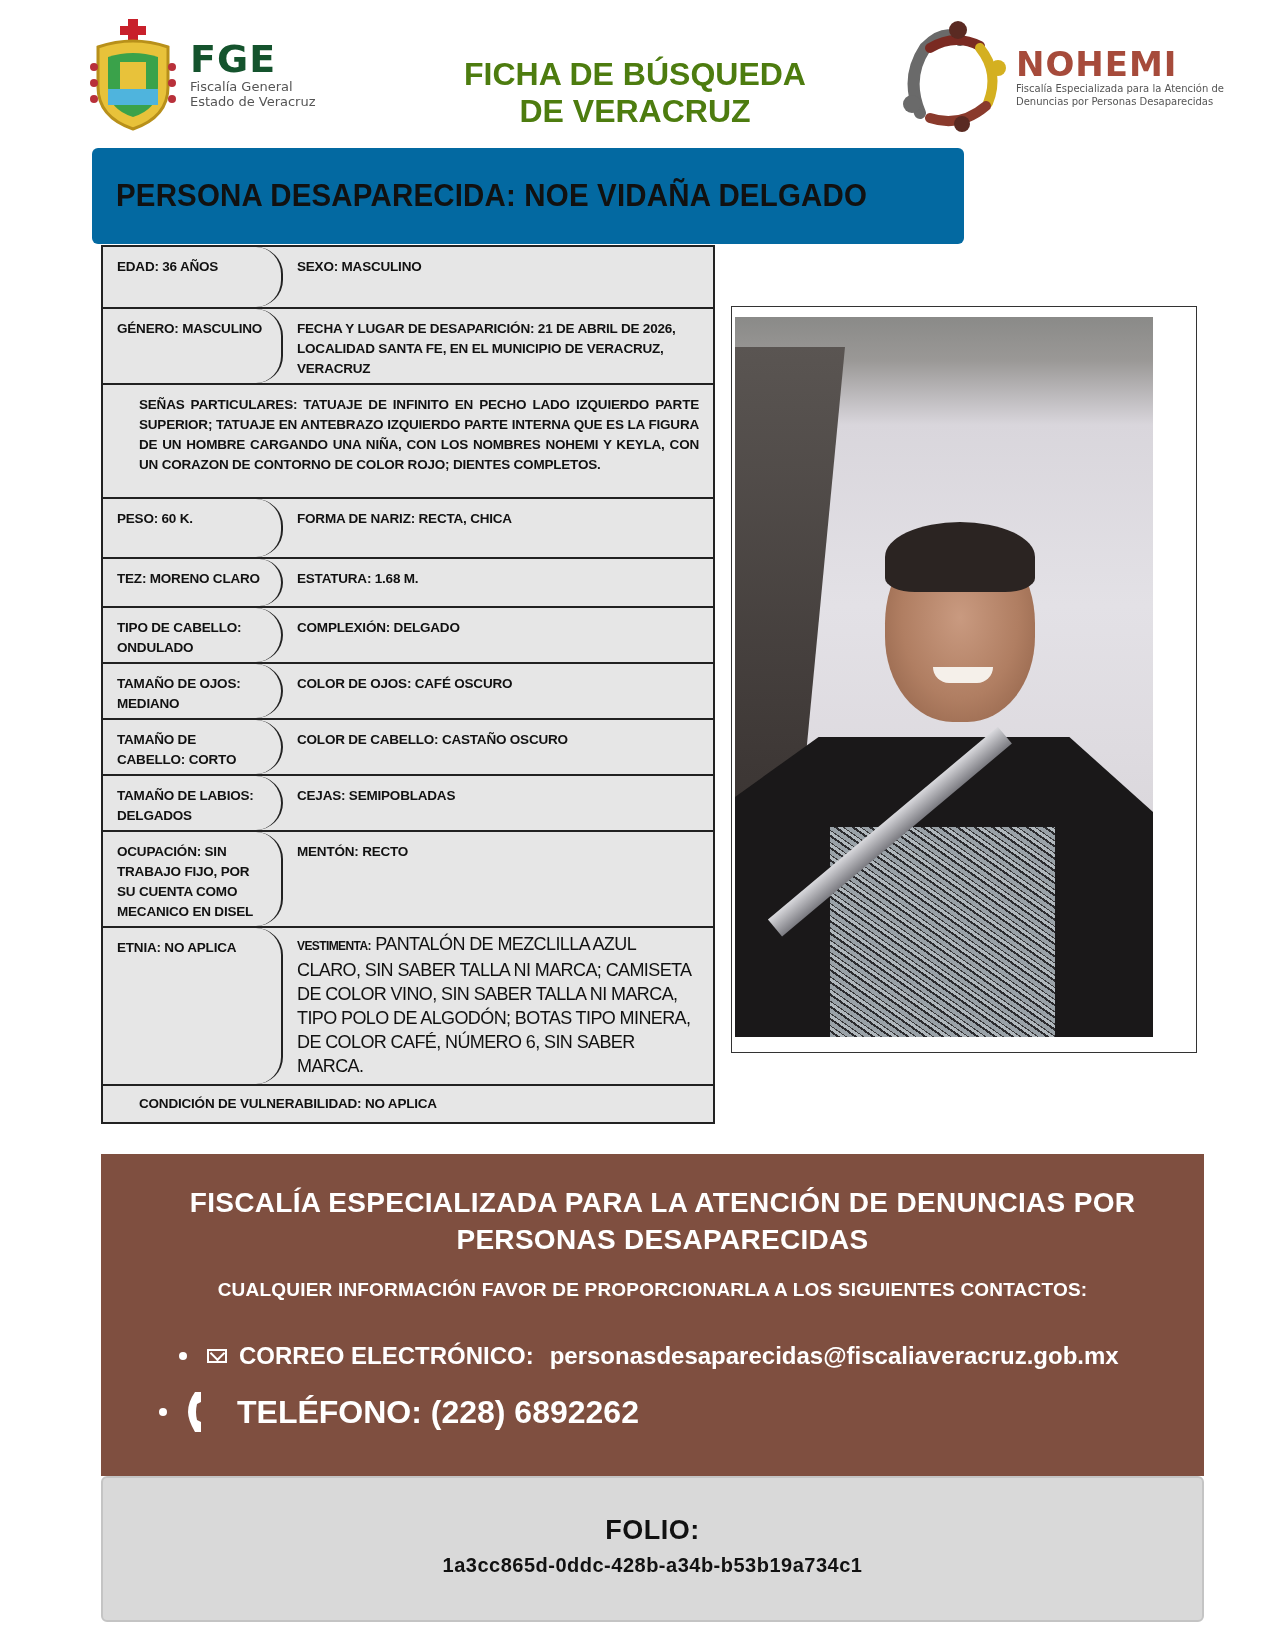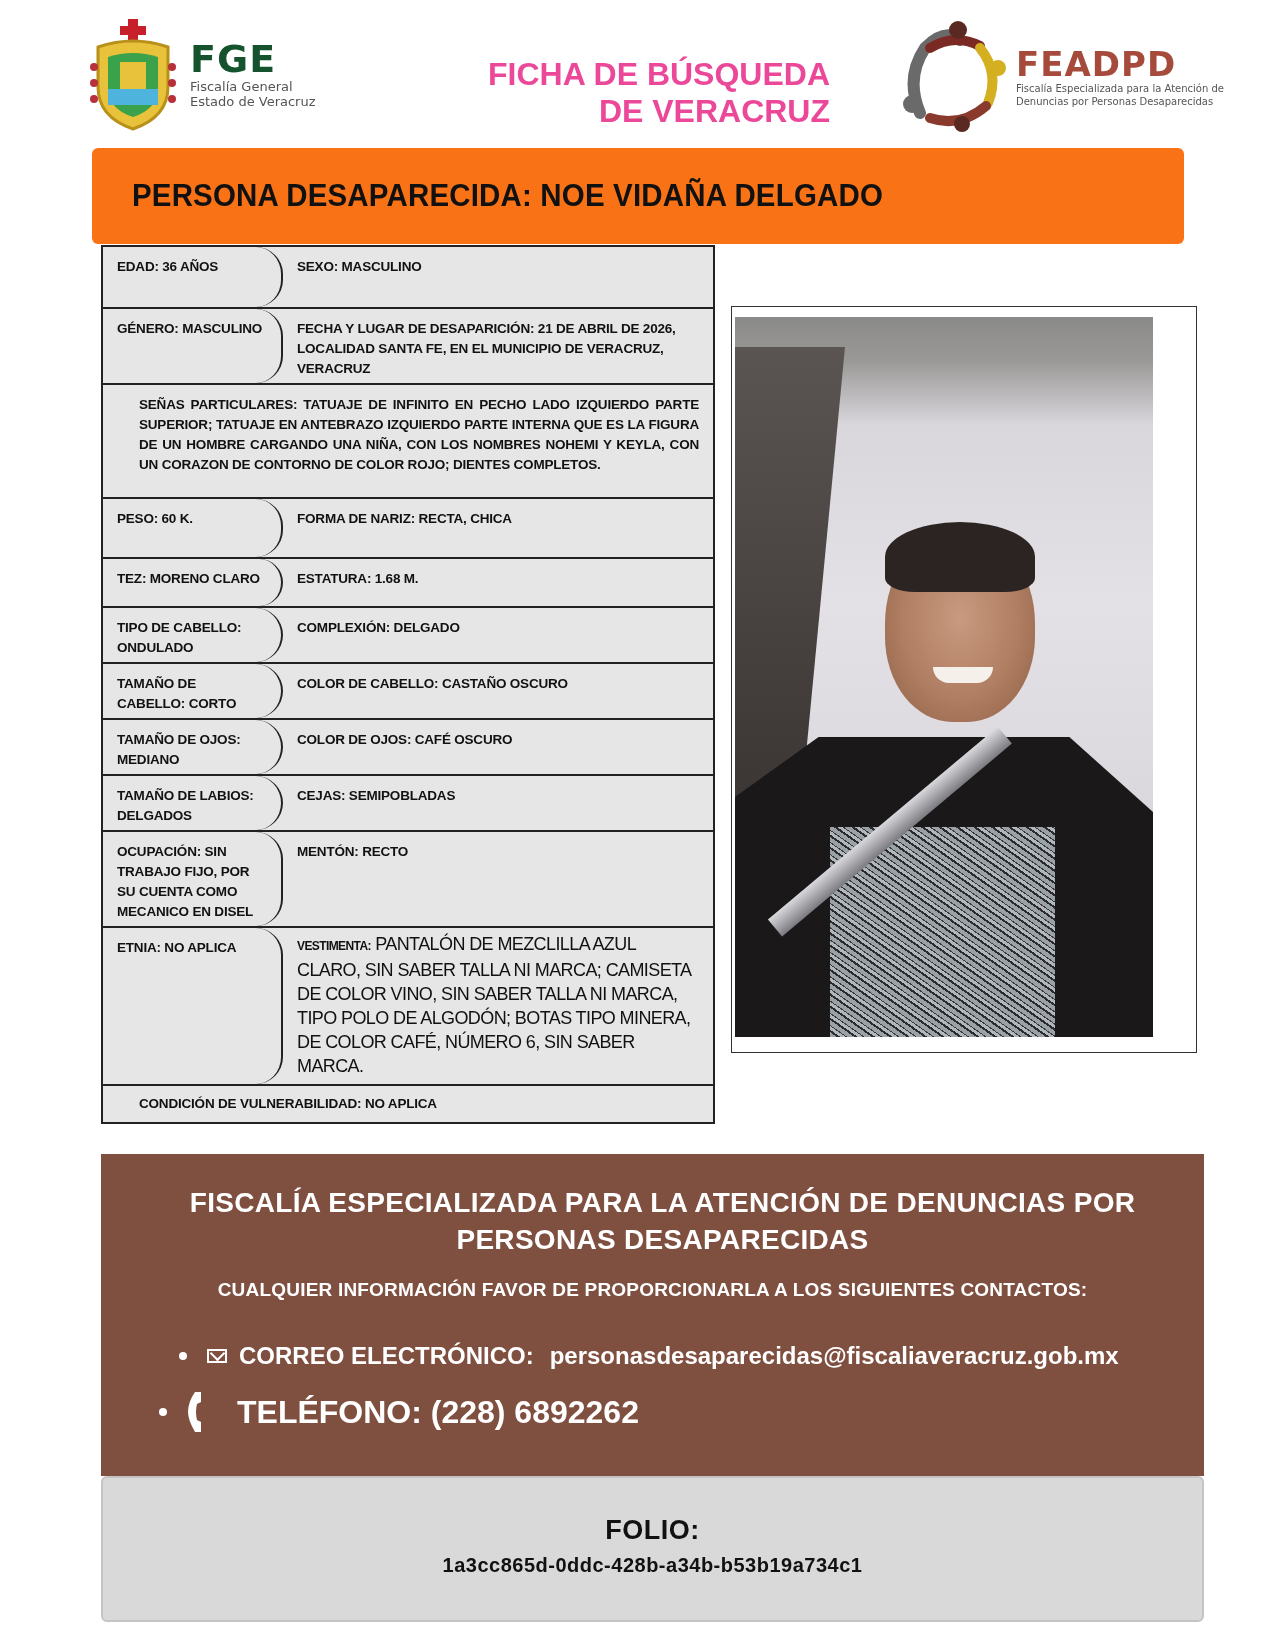--- a/index.html
+++ b/index.html
@@ -7,30 +7,30 @@
   body { position: relative; font-family: "Liberation Sans", sans-serif; color: #111; }
 
   
   .logo-left { position: absolute; left: 88px; top: 15px; width: 250px; height: 118px; display: flex; align-items: center; }
   .crest { width: 90px; height: 115px; position: relative; }
   .crest svg { width: 90px; height: 115px; }
   .fge-text { margin-left: 12px; display: flex; flex-direction: column; }
   .fge-mark { font-family: "DejaVu Sans", sans-serif; font-weight: bold; font-size: 38px; color: #14532d; letter-spacing: 1px; line-height: 40px; }
   .fge-sub { font-family: "DejaVu Sans", sans-serif; font-size: 13px; color: #555; line-height: 15px; }
 
-  .doc-title { position: absolute; left: 440px; top: 56px; width: 390px; text-align: right; font-weight: bold; font-size: 32px; line-height: 37px; color: #ec4899; }
+  .doc-title { position: absolute; left: 440px; top: 56px; width: 390px; text-align: center; font-weight: bold; font-size: 32px; line-height: 37px; color: #4d7c0f; }
 
   .logo-right { position: absolute; left: 900px; top: 18px; width: 340px; height: 118px; display: flex; align-items: center; }
   .ring svg { width: 110px; height: 115px; }
   .feadpd-text { margin-left: 6px; display: flex; flex-direction: column; }
   .feadpd-mark { font-family: "DejaVu Sans", sans-serif; font-weight: bold; font-size: 34px; color: #a64b3b; line-height: 36px; letter-spacing: 1px; }
   .feadpd-sub { font-family: "DejaVu Sans", sans-serif; font-size: 10px; color: #555; line-height: 13px; white-space: nowrap; }
 
   
-  .name-bar { position: absolute; left: 92px; top: 148px; width: 1092px; height: 96px; background: #f97316; border-radius: 6px; display: flex; align-items: center; padding-left: 40px; }
+  .name-bar { position: absolute; left: 92px; top: 148px; width: 872px; height: 96px; background: #0369a1; border-radius: 6px; display: flex; align-items: center; padding-left: 24px; }
   .name-bar span { font-weight: bold; font-size: 31px; color: #111; letter-spacing: 0.2px; transform: scaleX(0.95); transform-origin: left center; white-space: nowrap; }
 
   
   .data-table { position: absolute; left: 101px; top: 245px; width: 614px; border: 2px solid #222; background: #e6e6e6; }
   .row { display: flex; border-bottom: 2px solid #222; }
   .row:last-child { border-bottom: none; }
   .cell { font-family: "Liberation Sans", sans-serif; font-weight: bold; font-size: 13.5px; line-height: 20px; padding: 10px 14px; color: #111; letter-spacing: -0.2px; }
   .cell.left { width: 180px; border-right: 2px solid #222; border-radius: 27px; }
   .cell.right { flex: 1; }
   .cell.full { flex: 1; text-align: justify; padding-left: 36px; }
@@ -105,21 +105,21 @@
       <path d="M30 30 Q55 15 80 28" fill="none" stroke="#7a2a22" stroke-width="10" stroke-linecap="round"></path>
       <path d="M80 30 Q100 55 88 85" fill="none" stroke="#d4b020" stroke-width="10" stroke-linecap="round"></path>
       <path d="M86 88 Q60 110 30 100" fill="none" stroke="#8a3a2c" stroke-width="10" stroke-linecap="round"></path>
       <circle cx="58" cy="12" r="9" fill="#5a2a22"></circle>
       <circle cx="98" cy="50" r="8" fill="#d4b020"></circle>
       <circle cx="62" cy="106" r="8" fill="#5a2a22"></circle>
       <circle cx="12" cy="86" r="9" fill="#6a6a6a"></circle>
     </svg>
   </div>
   <div class="feadpd-text">
-    <span class="feadpd-mark">FEADPD</span>
+    <span class="feadpd-mark">NOHEMI</span>
     <span class="feadpd-sub">Fiscalía  Especializada para la Atención de</span>
     <span class="feadpd-sub">Denuncias por Personas Desaparecidas</span>
   </div>
 </div>
 
 <div class="name-bar">
   <span>PERSONA DESAPARECIDA: NOE VIDAÑA DELGADO</span>
 </div>
 
 <div class="data-table">
@@ -140,26 +140,26 @@
   </div>
   <div class="row" style="height:49px">
     <div class="cell left">TEZ: MORENO CLARO</div>
     <div class="cell right">ESTATURA: 1.68 M.</div>
   </div>
   <div class="row" style="height:56px">
     <div class="cell left">TIPO DE CABELLO: ONDULADO</div>
     <div class="cell right">COMPLEXIÓN: DELGADO</div>
   </div>
   <div class="row" style="height:56px">
+    <div class="cell left">TAMAÑO DE OJOS: MEDIANO</div>
+    <div class="cell right">COLOR DE OJOS: CAFÉ OSCURO</div>
+  </div>
+  <div class="row" style="height:56px">
     <div class="cell left">TAMAÑO DE CABELLO: CORTO</div>
     <div class="cell right">COLOR DE CABELLO: CASTAÑO OSCURO</div>
-  </div>
-  <div class="row" style="height:56px">
-    <div class="cell left">TAMAÑO DE OJOS: MEDIANO</div>
-    <div class="cell right">COLOR DE OJOS: CAFÉ OSCURO</div>
   </div>
   <div class="row" style="height:56px">
     <div class="cell left">TAMAÑO DE LABIOS: DELGADOS</div>
     <div class="cell right">CEJAS: SEMIPOBLADAS</div>
   </div>
   <div class="row" style="height:96px">
     <div class="cell left">OCUPACIÓN: SIN TRABAJO FIJO,  POR SU CUENTA COMO MECANICO EN DISEL</div>
     <div class="cell right">MENTÓN: RECTO</div>
   </div>
   <div class="row" style="height:158px">

